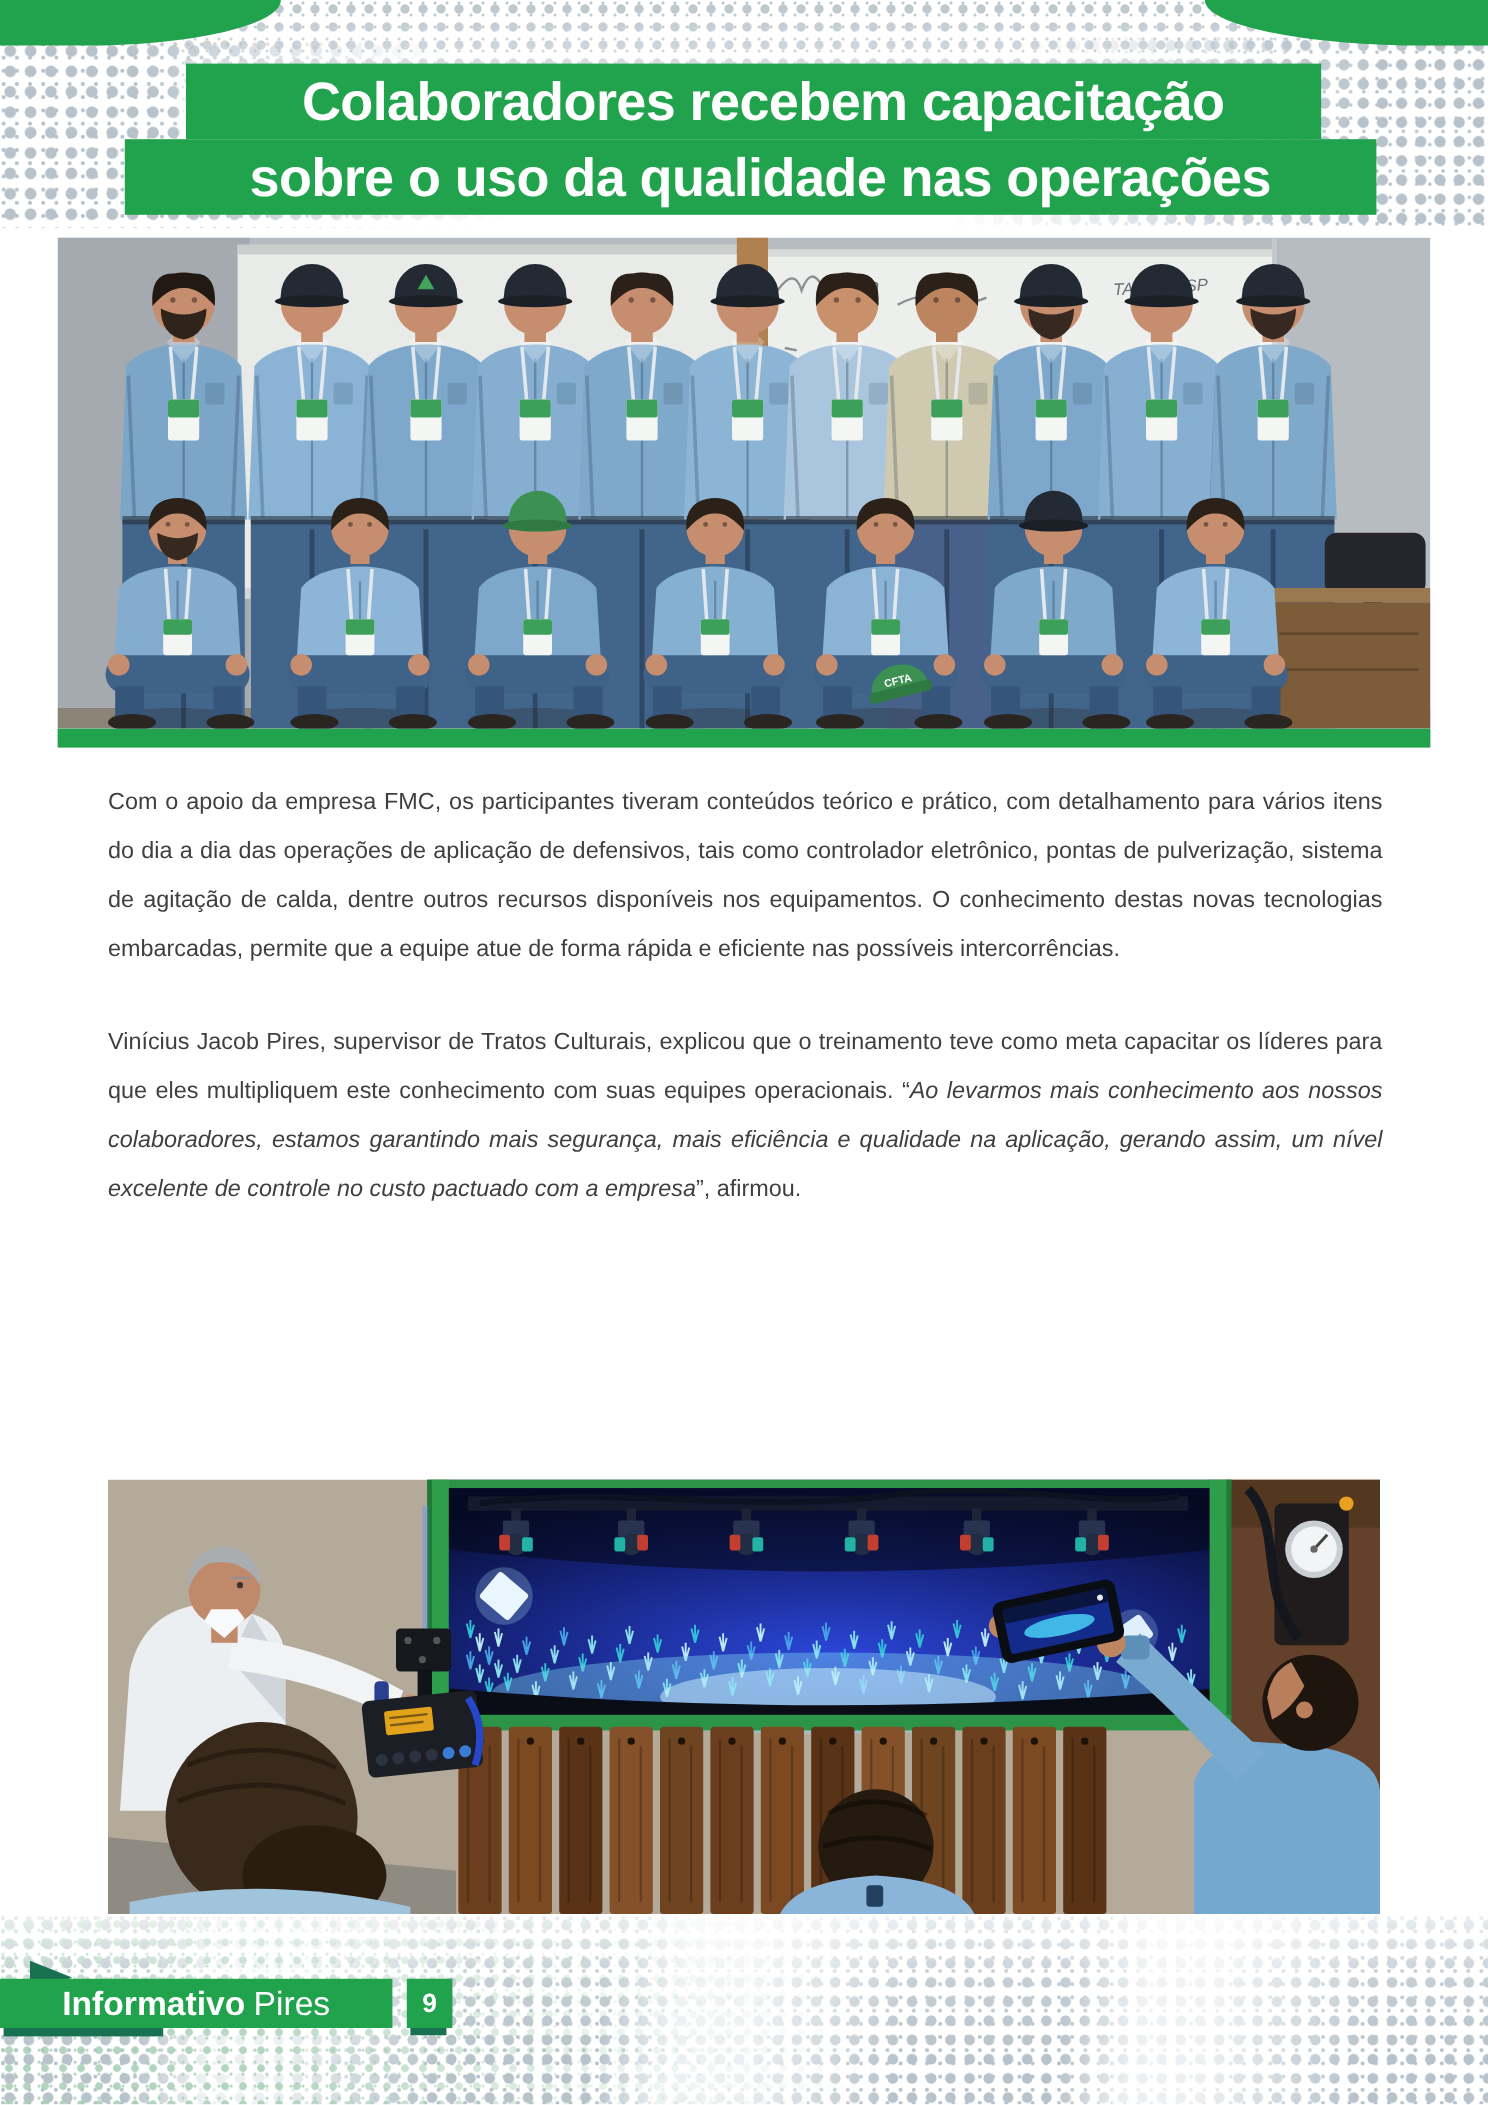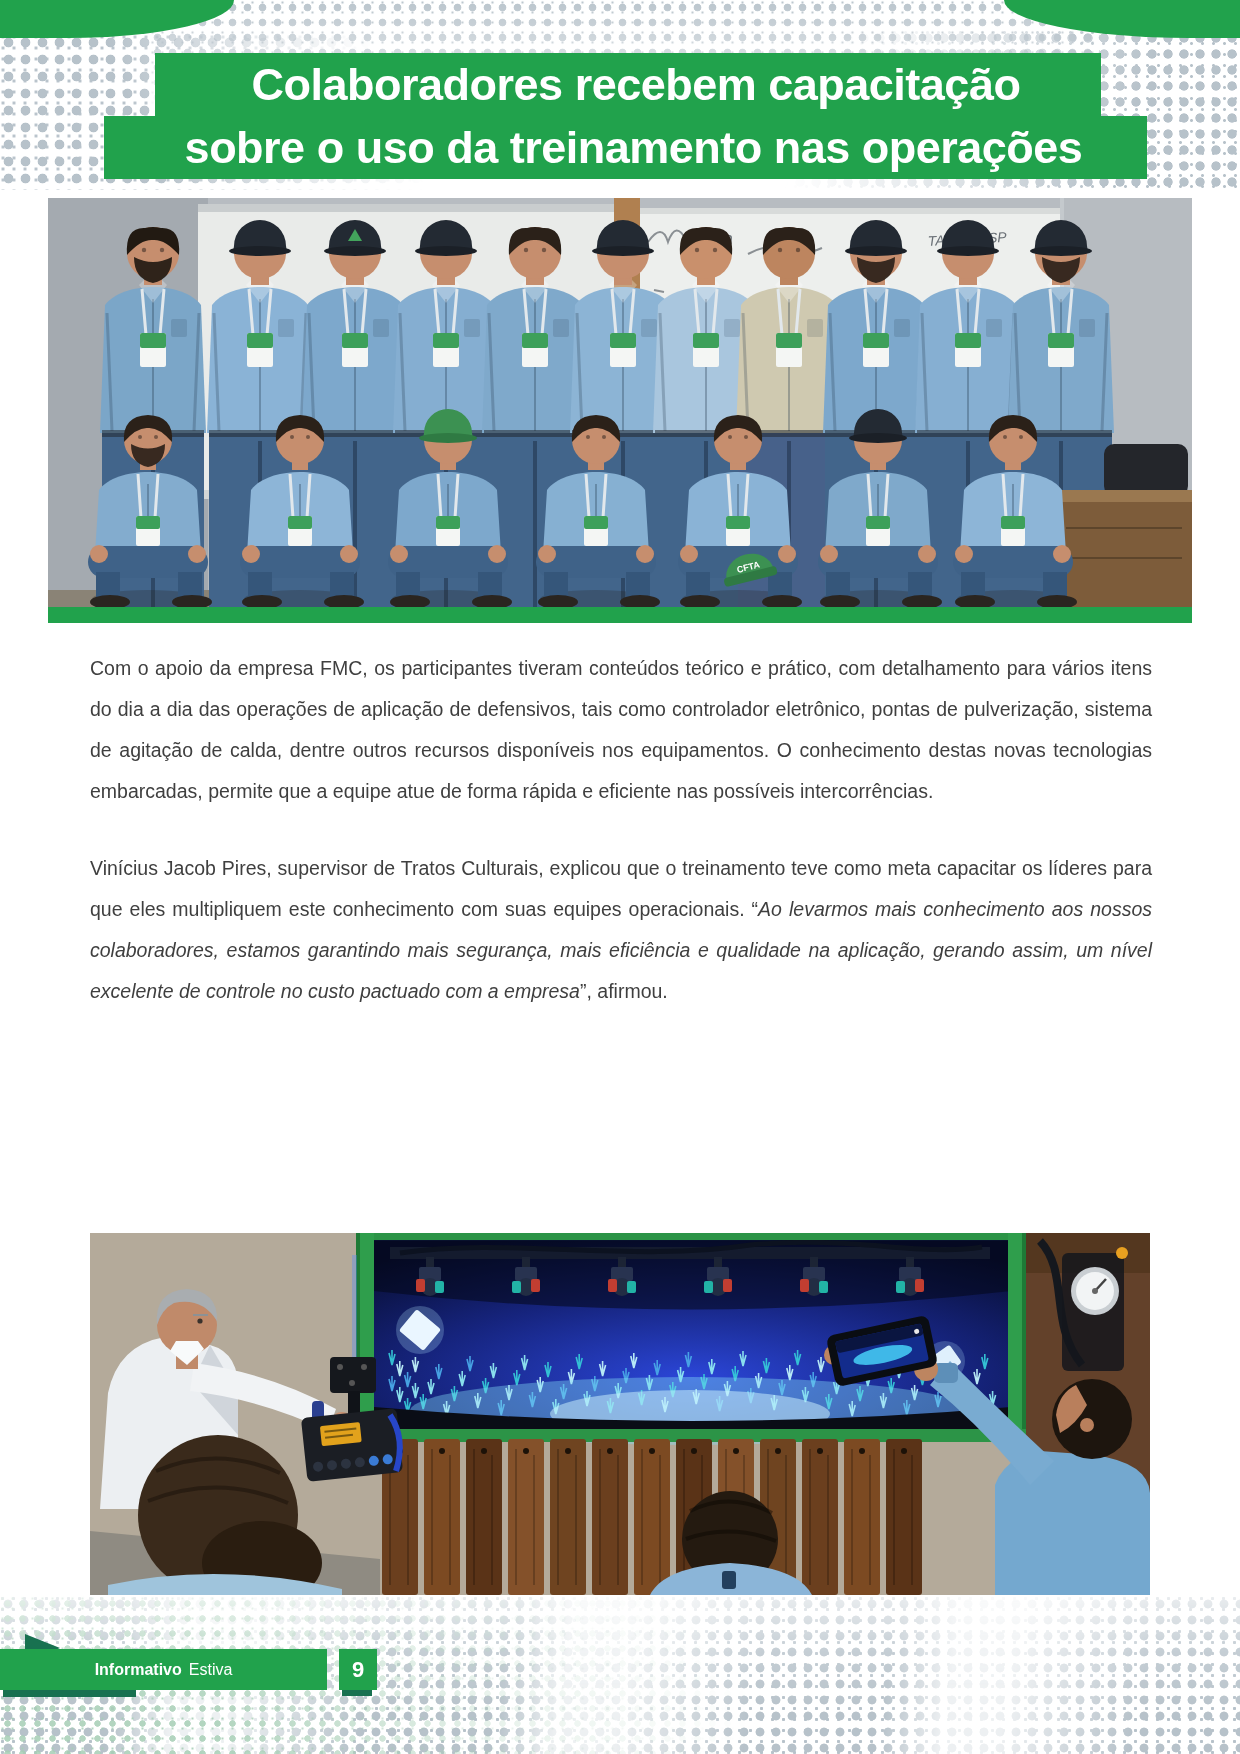--- a/index.html
+++ b/index.html
@@ -61,21 +61,21 @@
   .photo2{position:absolute;left:90px;top:1233px;width:1060px;height:362px;}
   .photo2 svg{display:block;}
   
   .article{position:absolute;left:90px;top:648px;width:1062px;}
   .article p{margin:0 0 36px 0;font-size:19.5px;line-height:41px;text-align:justify;color:var(--text);}
   .article em{font-style:italic;}
   
   .footer-tri{position:absolute;left:25px;top:1634px;width:35px;height:28px;background:var(--brand-green-dark);
     clip-path:polygon(0 0,100% 50%,0 100%);}
   .footer-bar{position:absolute;left:0;top:1649px;width:327px;height:41px;background:var(--brand-green);
-    display:flex;align-items:center;justify-content:center;color:#fff;font-size:16px;}
+    display:flex;align-items:center;justify-content:center;color:#fff;font-size:28px;}
   .footer-bar b{font-weight:bold;margin-right:7px;}
   .footer-bar-underline{position:absolute;left:3px;top:1690px;width:133px;height:7px;background:var(--brand-green-dark);}
   .page-badge{position:absolute;left:339px;top:1649px;width:38px;height:41px;background:var(--brand-green);
     display:flex;align-items:center;justify-content:center;color:#fff;font-size:22px;font-weight:bold;}
   .page-badge-underline{position:absolute;left:342px;top:1690px;width:30px;height:6px;background:var(--brand-green-dark);}
 </style>
 </head>
 <body>
 
 <div class="page">
@@ -85,21 +85,21 @@
   <div class="dotgrid dots-top-right"></div>
 
   <div class="corner left"></div>
   <div class="corner right"></div>
 
   <header>
     <div class="title-box l1">
       <span>Colaboradores recebem capacitação</span>
     </div>
     <div class="title-box l2">
-      <span>sobre o uso da treinamento nas operações</span>
+      <span>sobre o uso da qualidade nas operações</span>
     </div>
   </header>
 
   <figure class="photo1">
     <svg id="photo1-svg" viewBox="0 0 1144 409" width="1144" height="409">
         <rect x="0" y="0" width="1144" height="409" fill="#b7bcc1"></rect>
         <rect x="0" y="0" width="160" height="409" fill="#a4aab0"></rect>
         <rect x="150" y="6" width="420" height="292" fill="#e9ebe9"></rect>
         <rect x="150" y="6" width="420" height="8" fill="#c9cdce"></rect>
         <rect x="150" y="292" width="420" height="9" fill="#d4d7d6"></rect>
@@ -743,19 +743,19 @@
   </figure>
 
   <div class="dots-bottom-wrap">
     <div class="dotgrid dots-bottom-gray"></div>
     <div class="dotgrid dots-bottom-green"></div>
   </div>
 
   <div class="footer-tri"></div>
   <div class="footer-bar">
     <b>Informativo</b>
-    <span>Estiva</span>
+    <span>Pires</span>
   </div>
   <div class="footer-bar-underline"></div>
   <div class="page-badge">9</div>
   <div class="page-badge-underline"></div>
 
 </div>
 
 </body></html>

